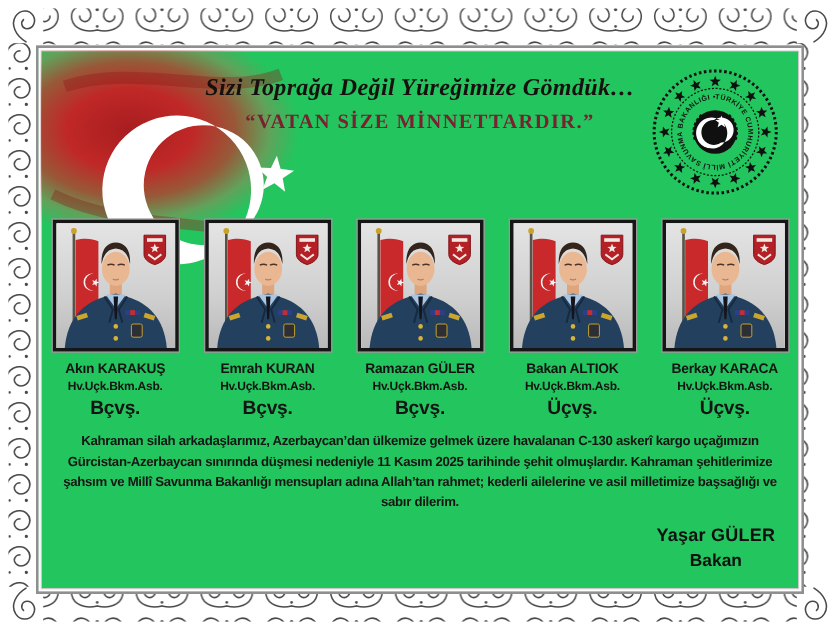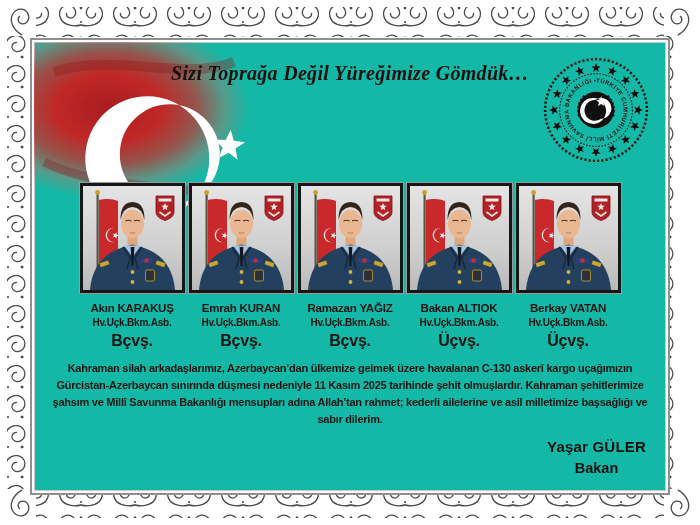--- a/index.html
+++ b/index.html
@@ -6,21 +6,21 @@
   body{
     width:700px;height:525px;background:#ffffff;position:relative;overflow:hidden;
     font-family:"Liberation Sans", sans-serif;
   }
   .stage{position:absolute;inset:0;}
   
   .frame-svg{position:absolute;left:0;top:0;width:700px;height:525px;}
   
   .panel{
     position:absolute;left:30px;top:38px;width:636px;height:453px;
-    background:#14b8a6;
+    background:#22c55e;
     border:2px solid #8f8f8f;
     box-shadow: inset 0 0 0 2px #ffffff, inset 0 0 0 3px #c9c9c9;
   }
   
   .flag-art{position:absolute;left:2px;top:2px;width:285px;height:195px;pointer-events:none;}
   .flag-blob{
     position:absolute;inset:0;
     background:
       radial-gradient(ellipse 62% 58% at 26% 34%, #a81d20 0%, #c02827 30%, rgba(197,47,42,0.72) 50%, rgba(214,98,86,0.35) 66%, rgba(255,255,255,0) 80%);
   }
@@ -33,21 +33,21 @@
   }
   .title-line2{
     font-family:"Liberation Serif", serif;font-weight:700;
     font-size:17px;color:#7a2030;letter-spacing:1.2px;margin-top:7px;
   }
   
   .seal{position:absolute;left:510px;top:16px;width:108px;height:108px;}
   
   .people-row{
     position:absolute;left:0;top:143px;width:100%;
-    display:flex;justify-content:center;gap:4px;
+    display:flex;justify-content:center;gap:22px;
   }
   .person{width:105px;display:flex;flex-direction:column;align-items:center;}
   .photo-card{
     width:99px;height:104px;background:#fff;border:3px solid #161616;
     box-shadow:0 0 0 1px #9a9a9a;
   }
   .photo-card svg{display:block;width:99px;height:104px;}
   .caption{margin-top:7px;text-align:center;line-height:1.4;letter-spacing:-0.2px;}
   .caption .nm{font-weight:700;font-size:11.5px;color:#141414;}
   .caption .un{font-weight:700;font-size:10px;color:#141414;}
@@ -156,20 +156,21 @@
         <g transform="rotate(-10 115 115)">
           <path fill-rule="evenodd" fill="#ffffff" d="M113,54 a62,62 0 1,0 0.1,124 a62,62 0 1,0 -0.1,-124 Z
                M136,66 a50,50 0 1,1 -0.1,100 a50,50 0 1,1 0.1,-100 Z"></path>
           <use href="#star5" transform="translate(196,118) scale(3.6) rotate(15)" fill="#ffffff"></use>
         </g>
       </svg>
     </div>
 
     <div class="title-block">
       <div class="title-line1">Sizi Toprağa Değil Yüreğimize Gömdük…</div>
+      <div class="title-line2">“VATAN SİZE MİNNETTARDIR.”</div>
     </div>
 
     <svg class="seal" viewBox="0 0 104 104">
       <circle cx="52" cy="52" r="49" fill="none" stroke="#101010" stroke-width="2.4" stroke-dasharray="2 2.1"></circle>
       <g fill="#101010">
         <use href="#star5" transform="rotate(0,52,52)   translate(52,11.5) scale(1.05)"></use>
         <use href="#star5" transform="rotate(22.5,52,52) translate(52,11.5) scale(1.05)"></use>
         <use href="#star5" transform="rotate(45,52,52)  translate(52,11.5) scale(1.05)"></use>
         <use href="#star5" transform="rotate(67.5,52,52) translate(52,11.5) scale(1.05)"></use>
         <use href="#star5" transform="rotate(90,52,52)  translate(52,11.5) scale(1.05)"></use>
@@ -229,21 +230,21 @@
         </div>
       </div>
 
       <div class="person">
         <div class="photo-card">
           <svg viewBox="0 0 99 104">
               <use href="#portrait-art"></use>
             </svg>
         </div>
         <div class="caption">
-          <div class="nm">Ramazan YAĞIZ</div>
+          <div class="nm">Ramazan GÜLER</div>
           <div class="un">Hv.Uçk.Bkm.Asb.</div>
           <div class="rk">Bçvş.</div>
         </div>
       </div>
 
       <div class="person">
         <div class="photo-card">
           <svg viewBox="0 0 99 104">
               <use href="#portrait-art"></use>
             </svg>
@@ -255,21 +256,21 @@
         </div>
       </div>
 
       <div class="person">
         <div class="photo-card">
           <svg viewBox="0 0 99 104">
               <use href="#portrait-art"></use>
             </svg>
         </div>
         <div class="caption">
-          <div class="nm">Berkay VATAN</div>
+          <div class="nm">Berkay KARACA</div>
           <div class="un">Hv.Uçk.Bkm.Asb.</div>
           <div class="rk">Üçvş.</div>
         </div>
       </div>
 
     </div>
 
     <div class="body-par">Kahraman silah arkadaşlarımız, Azerbaycan’dan ülkemize gelmek üzere havalanan C-130 askerî kargo uçağımızın Gürcistan-Azerbaycan sınırında düşmesi nedeniyle 11 Kasım 2025 tarihinde şehit olmuşlardır. Kahraman şehitlerimize şahsım ve Millî Savunma Bakanlığı mensupları adına Allah’tan rahmet; kederli ailelerine ve asil milletimize başsağlığı ve sabır dilerim.</div>
 
     <div class="signature">

